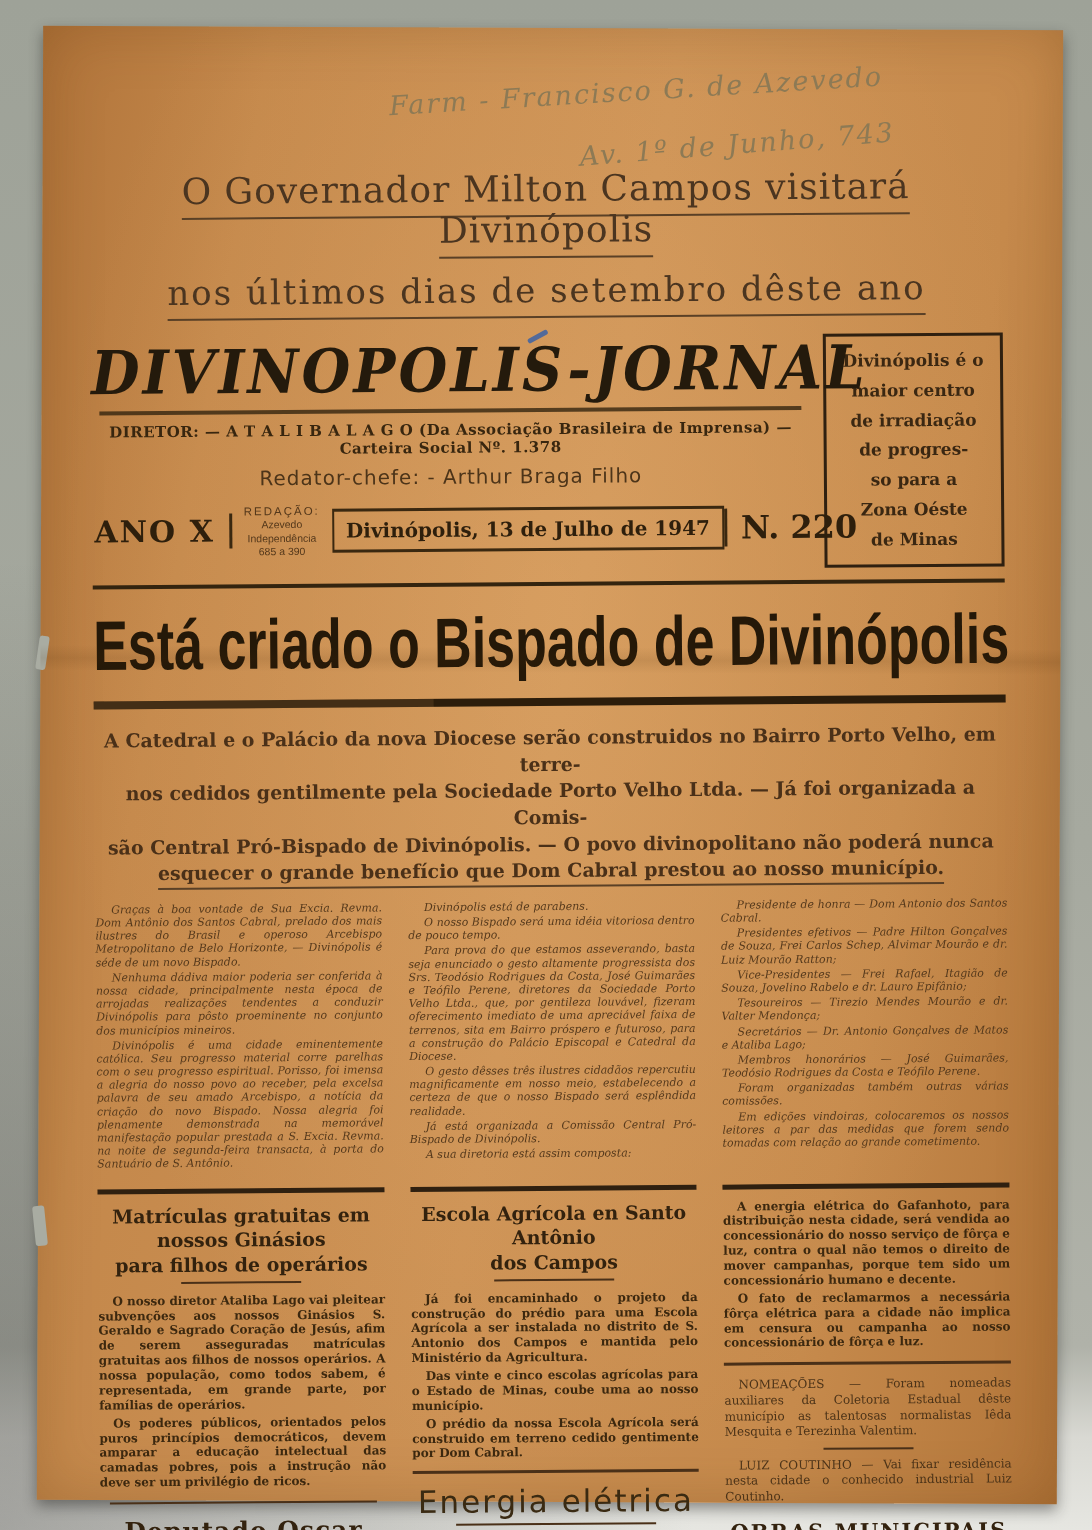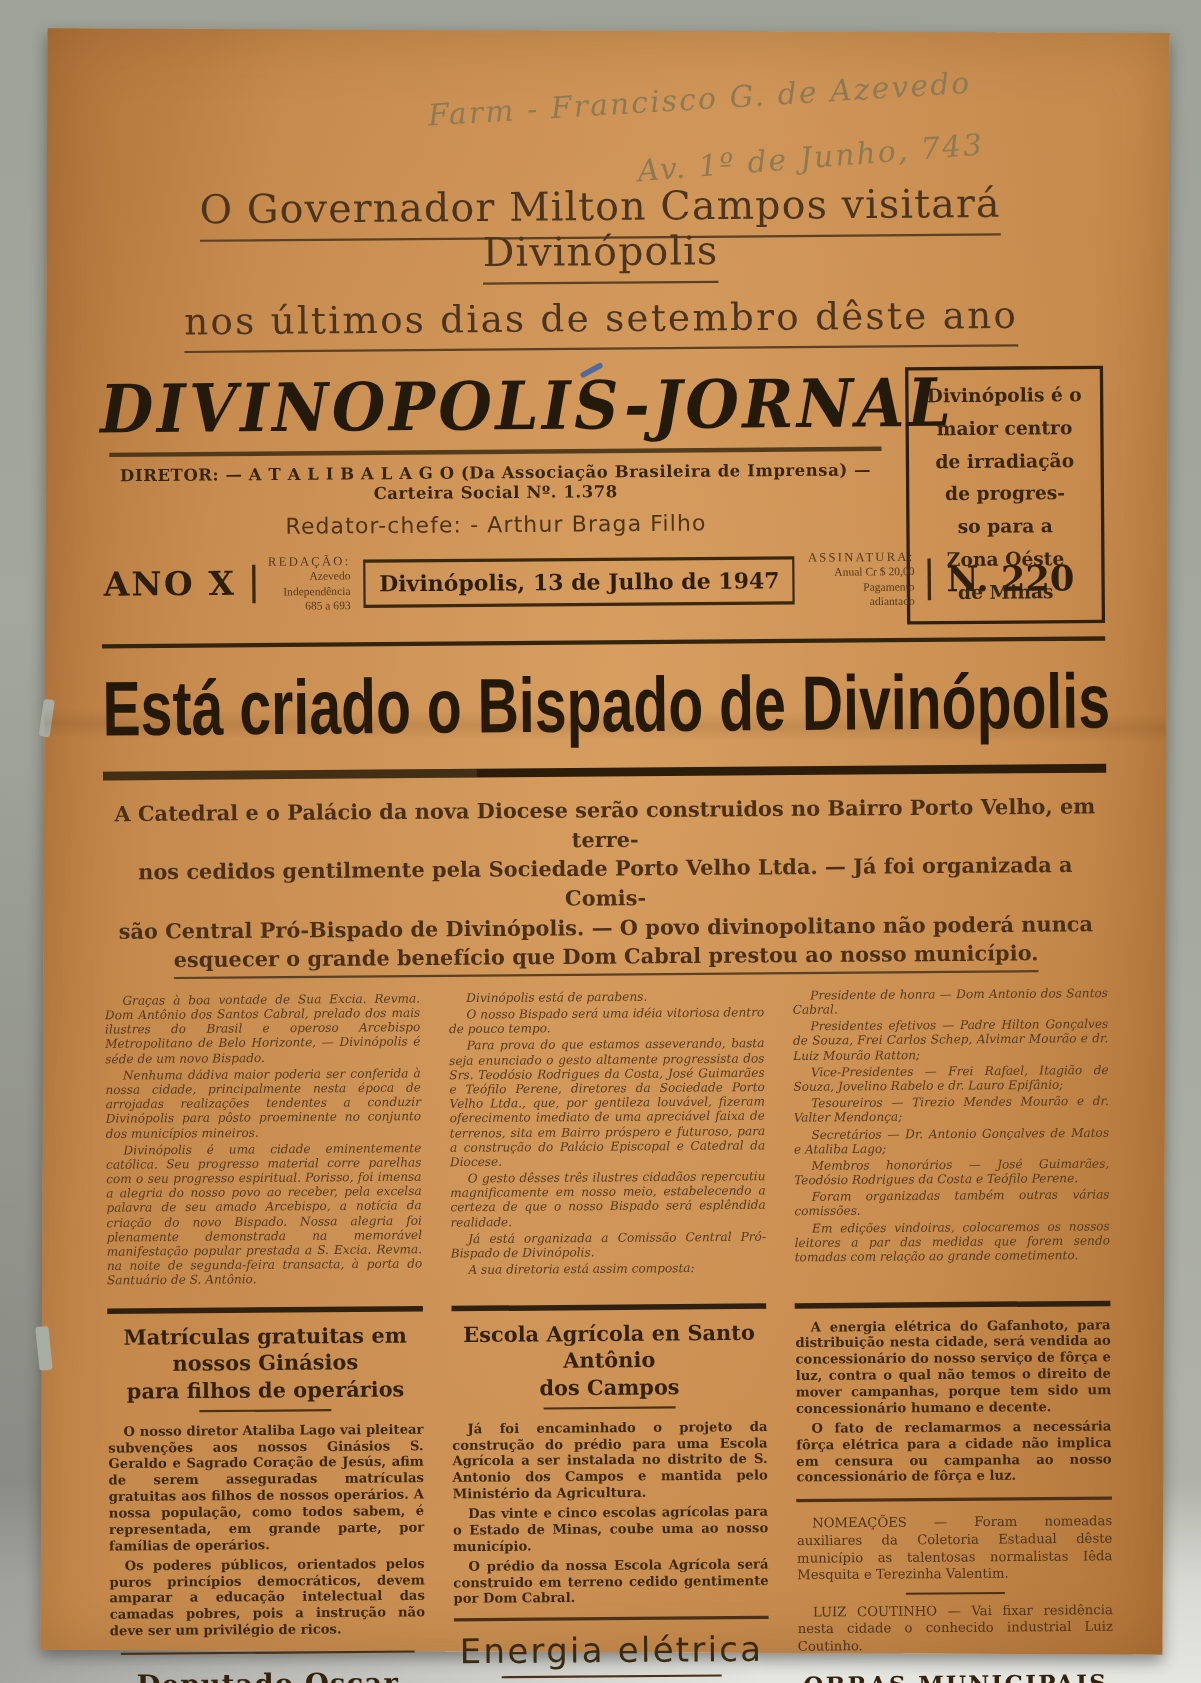--- a/index.html
+++ b/index.html
@@ -48,22 +48,22 @@
     background:#3c62a6;transform:rotate(-28deg);border-radius:2px;opacity:.85;}
   #mast-rule{height:4px;background:#33240fcc;margin:6px 8px 8px 8px;}
   #director-line{font-size:15px;font-weight:700;text-align:center;color:#38260f;
     letter-spacing:.5px;}
   #editor-line{font-size:20px;text-align:center;color:#4c3419;margin-top:8px;
     font-family:"DejaVu Sans",sans-serif;font-weight:400;letter-spacing:1px;}
   
   #issue-bar{display:flex;align-items:center;margin-top:14px;}
   #ano{font-size:30px;font-weight:700;letter-spacing:2px;padding:0 14px 0 2px;
     border-right:3px solid #3a2810;color:#2e1f0c;white-space:nowrap;}
-  .issue-small{font-size:10.5px;line-height:1.25;text-align:right;color:#54381b;
-    font-family:Liberation Serif, serif;padding:0 12px;}
+  .issue-small{font-size:10.5px;line-height:1.25;text-align:center;color:#54381b;
+    font-family:Liberation Sans, sans-serif;padding:0 12px;}
   .issue-small .cap{letter-spacing:2px;font-size:11.5px;}
   #date-box{border:2px solid #3a2810;border-top-width:3px;border-bottom-width:3px;
     padding:7px 12px;font-size:20px;font-weight:700;white-space:nowrap;color:#2e1f0c;}
   #numero{font-size:32px;font-weight:700;padding:0 2px 0 14px;
     border-left:3px solid #3a2810;white-space:nowrap;color:#2e1f0c;}
   
   #side-box{width:162px;margin-left:14px;border:3px solid #2f2010;
     padding:10px 6px;align-self:flex-start;}
   .side-line{font-size:17px;font-weight:700;text-align:center;line-height:1.75;
     color:#3a2712;}
@@ -124,29 +124,23 @@
         <div id="mast-rule"></div>
         <div id="director-line">DIRETOR: — A T A L I B A  L A G O  (Da Associação Brasileira de Imprensa) — Carteira Social Nº. 1.378</div>
         <div id="editor-line">Redator-chefe: - Arthur Braga Filho</div>
 
         <div id="issue-bar">
           <div id="ano">ANO X</div>
           <div class="issue-small">
             <div class="cap">REDAÇÃO:</div>
             <div>Azevedo</div>
             <div>Independência</div>
-            <div>685 a 693</div>
+            <div>685 a 390</div>
           </div>
           <div id="date-box">Divinópolis, 13 de Julho de 1947</div>
-          <div class="issue-small">
-            <div class="cap">ASSINATURA:</div>
-            <div>Anual Cr $ 20,00</div>
-            <div>Pagamento</div>
-            <div>adiantado</div>
-          </div>
           <div id="numero">N. 220</div>
         </div>
       </div>
 
       <div id="side-box">
         <div class="side-line">Divinópolis é o</div>
         <div class="side-line">maior centro</div>
         <div class="side-line">de irradiação</div>
         <div class="side-line">de progres-</div>
         <div class="side-line">so para a</div>

